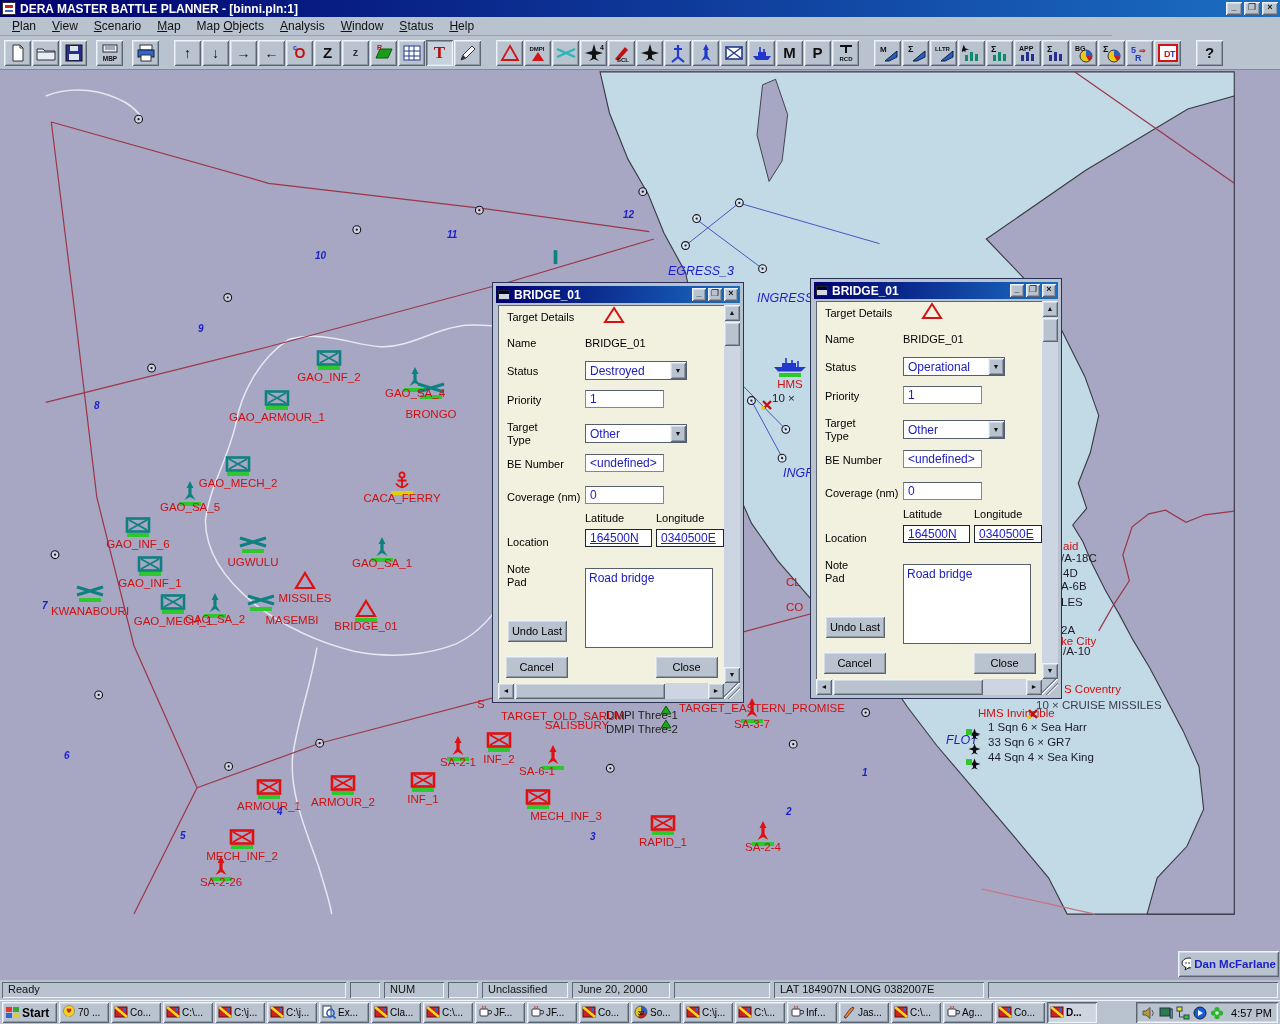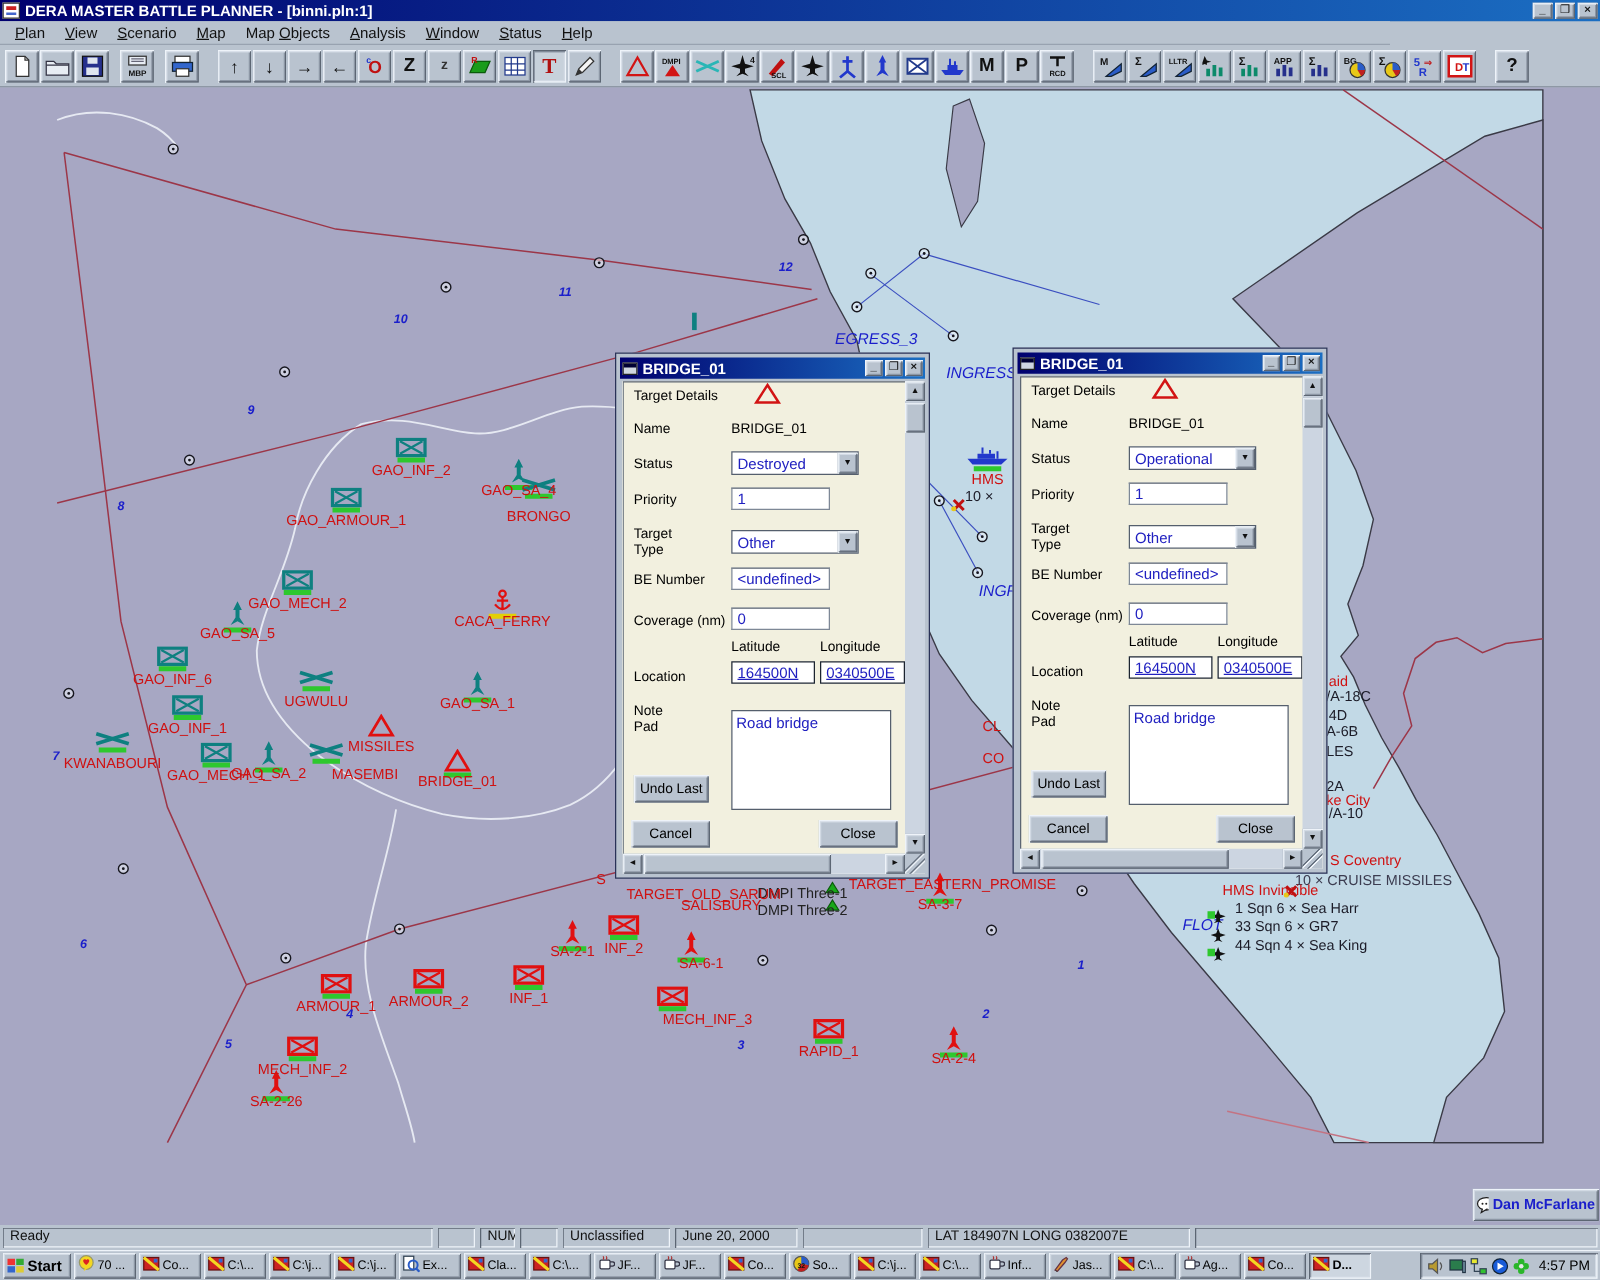--- a/index.html
+++ b/index.html
@@ -578,21 +578,21 @@
       </div>
       <div class="mlabel" style="color: rgb(207, 17, 17); left: 499px; top: 683px; transform: translateX(-50%);">INF_2</div>
       <div class="munit" style="left: 535px; top: 674px; width: 36px;">
         <div style="display:flex;justify-content:center;">
           <svg width="14" height="22">
             <path d="M7,1 L10.5,8 L8.6,8 L8.6,14 L12.5,20 L7,17 L1.5,20 L5.4,14 L5.4,8 L3.5,8 Z" fill="#e01010"></path>
           </svg>
         </div>
         <div style="margin:0 auto;width:22px;height:4px;background:#2ec82e;"></div>
       </div>
-      <div class="mlabel" style="color: rgb(207, 17, 17); left: 561px; top: 695px; transform: translateX(-50%);">SA-6-1</div>
+      <div class="mlabel" style="color: rgb(207, 17, 17); left: 537px; top: 695px; transform: translateX(-50%);">SA-6-1</div>
       <div class="munit" style="left: 251px; top: 709px; width: 36px;">
         <div style="display:flex;justify-content:center;">
           <svg width="26" height="16">
             <rect x="2" y="1.5" width="22" height="13" fill="none" stroke="#e01010" stroke-width="2.6"></rect>
             <path d="M4,3 L22,13 M22,3 L4,13" stroke="#e01010" stroke-width="1.8"></path>
           </svg>
         </div>
         <div style="margin:0 auto;width:22px;height:4px;background:#2ec82e;"></div>
       </div>
       <div class="mlabel" style="color: rgb(207, 17, 17); left: 269px; top: 730px; transform: translateX(-50%);">ARMOUR_1</div>
@@ -886,21 +886,21 @@
         <circle cx="5" cy="6" r="0.8" fill="#222"></circle>
         <circle cx="8" cy="6" r="0.8" fill="#222"></circle>
         <circle cx="11" cy="6" r="0.8" fill="#222"></circle>
       </svg>
     <span class="pn">Dan McFarlane</span>
   </div>
 
   <div class="statusbar">
     <span class="sp" style="width:344px;">Ready</span>
     <span class="sp" style="width:30px;"></span>
-    <span class="sp" style="width:28px;">NUM</span>
+    <span class="sp" style="width:60px;">NUM</span>
     <span class="sp" style="width:30px;"></span>
     <span class="sp" style="width:86px;">Unclassified</span>
     <span class="sp" style="width:98px;">June 20, 2000</span>
     <span class="sp" style="width:96px;"></span>
     <span class="sp" style="width:210px;">LAT 184907N   LONG 0382007E</span>
     <span class="sp" style="flex:1;"></span>
   </div>
 
   <div class="taskbar">
     <div class="startbtn out">

